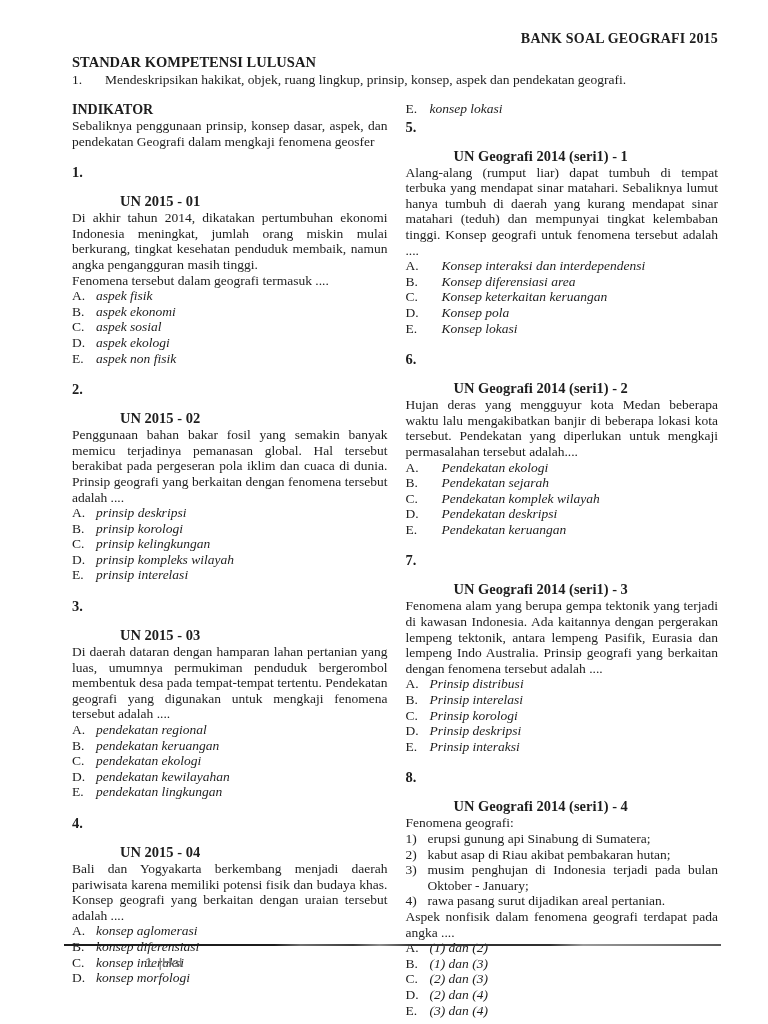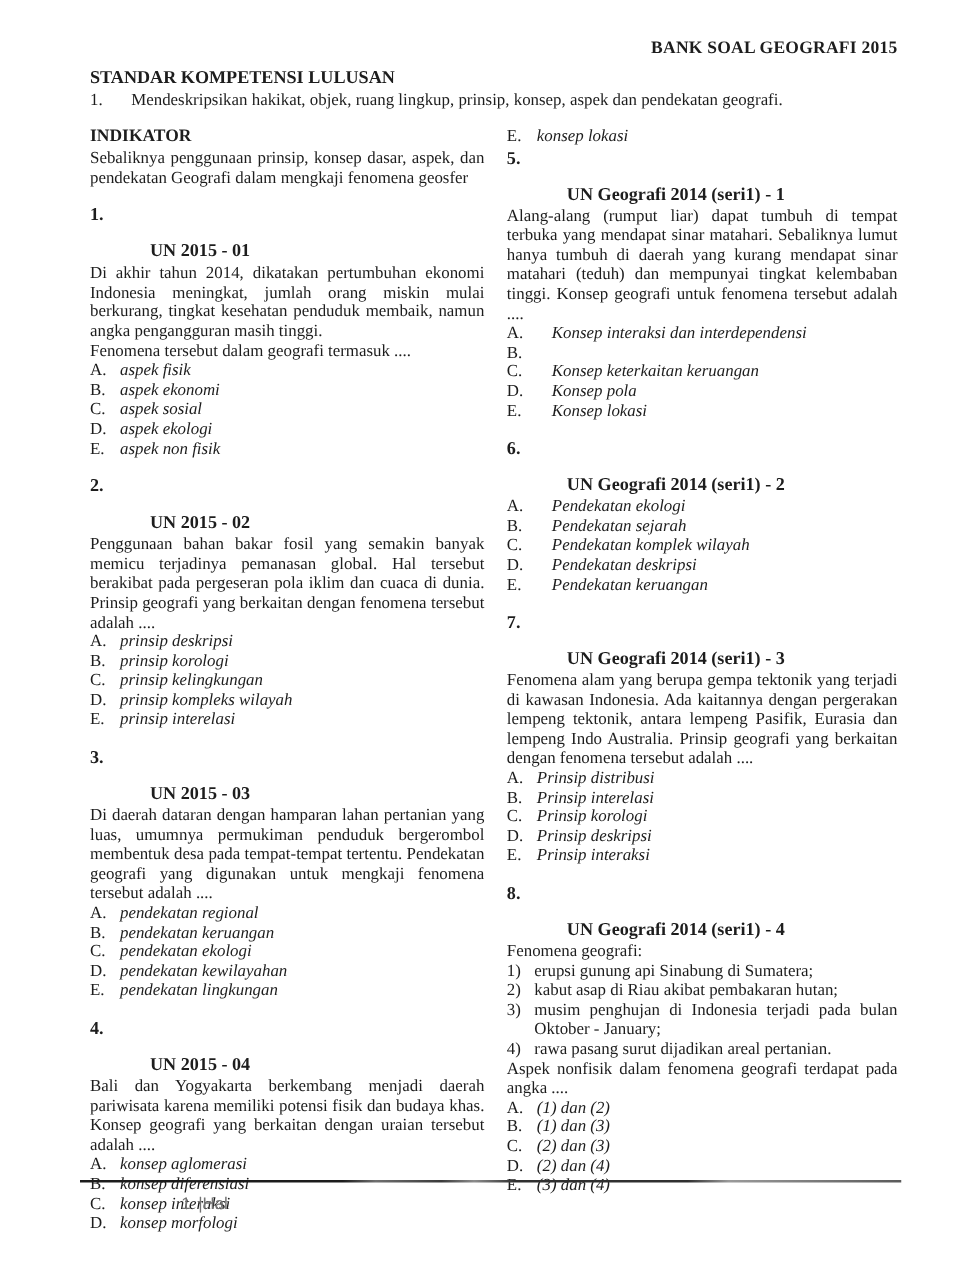--- a/index.html
+++ b/index.html
@@ -196,20 +196,21 @@
           <span class="q-title">UN Geografi 2014 (seri1) - 1</span>
         </div>
         <p class="just">Alang-alang (rumput liar) dapat tumbuh di tempat terbuka yang mendapat sinar matahari. Sebaliknya lumut hanya tumbuh di daerah yang kurang mendapat sinar matahari (teduh) dan mempunyai tingkat kelembaban tinggi. Konsep geografi untuk fenomena tersebut adalah ....</p>
         <div class="opts opts-wide">
           <div class="opt">
               <span class="ol">A.</span>
               <span class="ot">Konsep interaksi dan interdependensi</span>
             </div>
           <div class="opt">
               <span class="ol">B.</span>
+              <span class="ot">Konsep diferensiasi area</span>
             </div>
           <div class="opt">
               <span class="ol">C.</span>
               <span class="ot">Konsep keterkaitan keruangan</span>
             </div>
           <div class="opt">
               <span class="ol">D.</span>
               <span class="ot">Konsep pola</span>
             </div>
           <div class="opt">
@@ -217,20 +218,21 @@
               <span class="ot">Konsep lokasi</span>
             </div>
         </div>
       </div>
 
       <div class="q">
         <div class="q-head">
           <span class="q-num">6.</span>
           <span class="q-title">UN Geografi 2014 (seri1) - 2</span>
         </div>
+        <p class="just">Hujan deras yang mengguyur kota Medan beberapa waktu lalu mengakibatkan banjir di beberapa lokasi kota tersebut. Pendekatan yang diperlukan untuk mengkaji permasalahan tersebut adalah....</p>
         <div class="opts opts-wide">
           <div class="opt">
               <span class="ol">A.</span>
               <span class="ot">Pendekatan ekologi</span>
             </div>
           <div class="opt">
               <span class="ol">B.</span>
               <span class="ot">Pendekatan sejarah</span>
             </div>
           <div class="opt">

